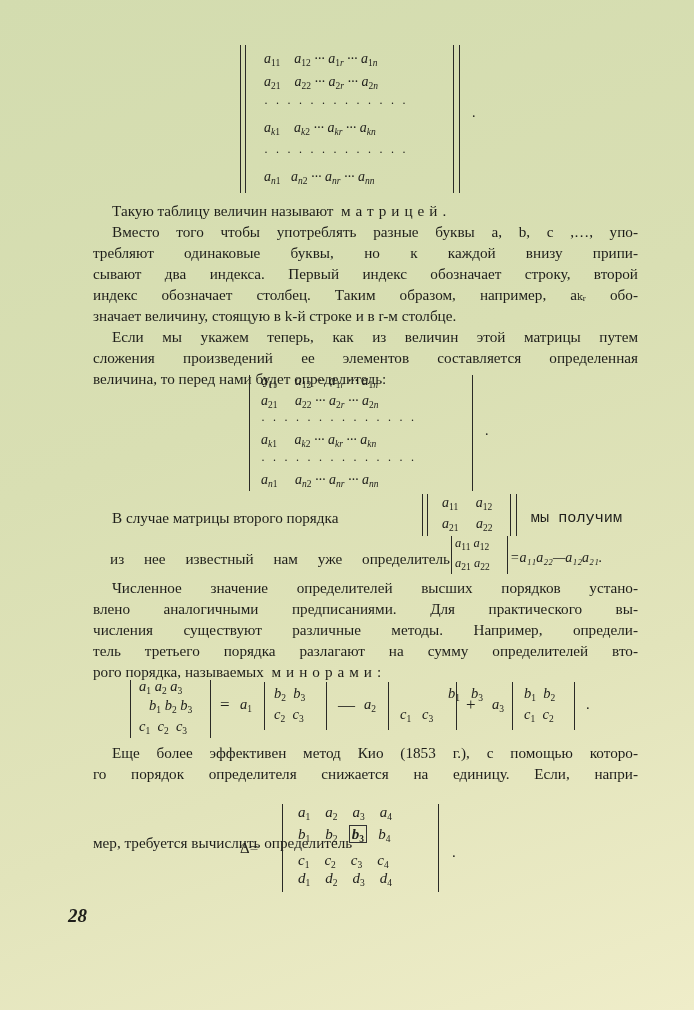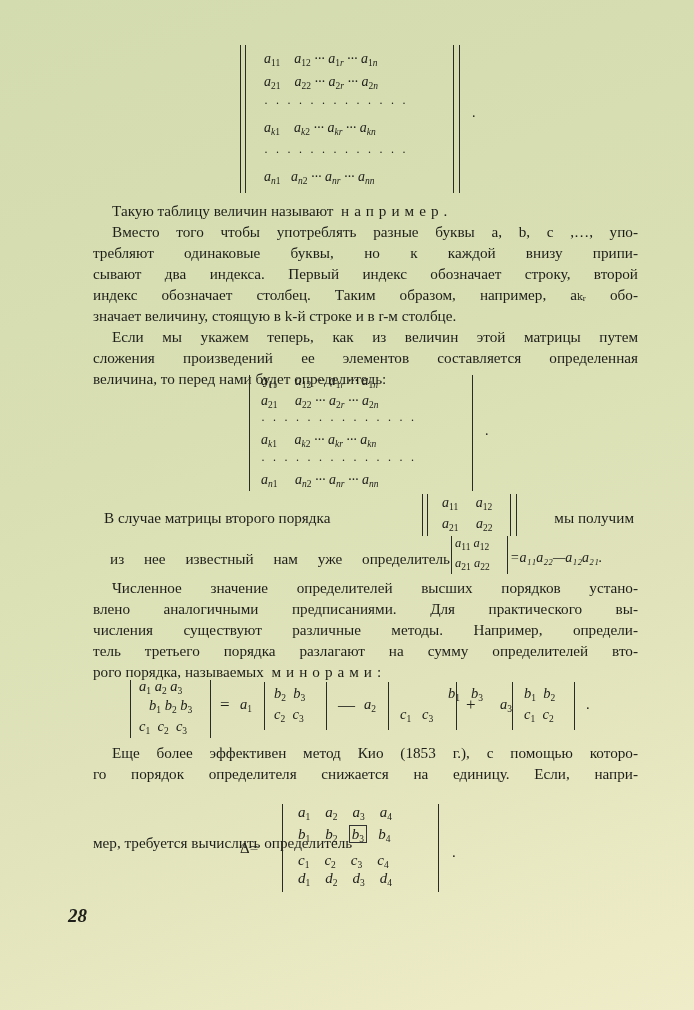--- a/index.html
+++ b/index.html
@@ -19,41 +19,41 @@
   .spaced { letter-spacing:5px; }
   i, .it { font-style:italic; }
   .mathblk { position:absolute; font-style:italic; font-size:14px; color:#22221e; }
   .bar { position:absolute; background:#2a2a26; width:1.2px; }
   .cell { position:absolute; white-space:nowrap; }
   sub { font-size:9.5px; vertical-align:-3px; font-style:normal; }
   sub i { font-style:italic; }
   .dots { position:absolute; letter-spacing:7.5px; font-style:normal; font-size:12px; }
   .op { position:absolute; font-style:normal; font-size:17px; }
   .pagenum { position:absolute; left:68px; top:905px; font-size:19px; font-style:italic; font-weight:bold; font-family:"Liberation Serif",serif; }
-  .boxed { border:1px solid #333; padding:0 2px; }
+  .boxed { border:1px solid #333; padding:0 2px;font-weight:bold; }
 </style>
 </head>
 <body>
 
 <div class="mathblk" style="left:236px;top:45px;width:240px;height:150px;">
   <div class="bar" style="left:4px;top:0;height:148px;"></div>
   <div class="bar" style="left:9px;top:0;height:148px;"></div>
   <div class="cell" style="left:28px;top:6px;">a<sub>11</sub>&nbsp;&nbsp;&nbsp; a<sub>12</sub> ··· a<sub>1<i>r</i></sub> ··· a<sub>1<i>n</i></sub></div>
   <div class="cell" style="left:28px;top:29px;">a<sub>21</sub>&nbsp;&nbsp;&nbsp; a<sub>22</sub> ··· a<sub>2<i>r</i></sub> ··· a<sub>2<i>n</i></sub></div>
   <div class="dots" style="left:28px;top:51px;">·············</div>
   <div class="cell" style="left:28px;top:75px;">a<sub><i>k</i>1</sub>&nbsp;&nbsp;&nbsp; a<sub><i>k</i>2</sub> ··· a<sub><i>kr</i></sub> ··· a<sub><i>kn</i></sub></div>
   <div class="dots" style="left:28px;top:100px;">·············</div>
   <div class="cell" style="left:28px;top:124px;">a<sub><i>n</i>1</sub>&nbsp;&nbsp; a<sub><i>n</i>2</sub> ··· a<sub><i>nr</i></sub> ··· a<sub><i>nn</i></sub></div>
   <div class="bar" style="left:217px;top:0;height:148px;"></div>
   <div class="bar" style="left:223px;top:0;height:148px;"></div>
   <div class="cell" style="left:236px;top:60px;font-style:normal;">.</div>
 </div>
 
 <div class="line indent" style="top:201px;text-align-last:left;">
-  <span>Такую таблицу величин называют</span>&nbsp;&nbsp;<span class="spaced">например.</span>
+  <span>Такую таблицу величин называют</span>&nbsp;&nbsp;<span class="spaced">матрицей.</span>
 </div>
 
 <div class="line indent" style="top:222px;">Вместо того чтобы употреблять разные буквы a, b, c ,…, упо-</div>
 <div class="line" style="top:243px;">требляют одинаковые буквы, но к каждой внизу припи-</div>
 <div class="line" style="top:264px;">сывают два индекса. Первый индекс обозначает строку, второй</div>
 <div class="line" style="top:285px;">индекс обозначает столбец. Таким образом, например, aₖᵣ обо-</div>
 <div class="line last" style="top:306px;">значает величину, стоящую в k-й строке и в r-м столбце.</div>
 
 <div class="line indent" style="top:327px;">Если мы укажем теперь, как из величин этой матрицы путем</div>
 <div class="line" style="top:348px;">сложения произведений ее элементов составляется определенная</div>
@@ -64,32 +64,32 @@
   <div class="cell" style="left:16px;top:0px;">a<sub>11</sub>&nbsp;&nbsp;&nbsp;&nbsp; a<sub>12</sub> ··· a<sub>1<i>r</i></sub> ··· a<sub>1<i>n</i></sub></div>
   <div class="cell" style="left:16px;top:20px;">a<sub>21</sub>&nbsp;&nbsp;&nbsp;&nbsp; a<sub>22</sub> ··· a<sub>2<i>r</i></sub> ··· a<sub>2<i>n</i></sub></div>
   <div class="dots" style="left:16px;top:40px;">··············</div>
   <div class="cell" style="left:16px;top:59px;">a<sub><i>k</i>1</sub>&nbsp;&nbsp;&nbsp;&nbsp; a<sub><i>k</i>2</sub> ··· a<sub><i>kr</i></sub> ··· a<sub><i>kn</i></sub></div>
   <div class="dots" style="left:16px;top:80px;">··············</div>
   <div class="cell" style="left:16px;top:99px;">a<sub><i>n</i>1</sub>&nbsp;&nbsp;&nbsp;&nbsp; a<sub><i>n</i>2</sub> ··· a<sub><i>nr</i></sub> ··· a<sub><i>nn</i></sub></div>
   <div class="bar" style="left:227px;top:2px;height:116px;"></div>
   <div class="cell" style="left:240px;top:50px;font-style:normal;">.</div>
 </div>
 
-<div class="line" style="left:104px;width:526px;top:508px;text-align:center;text-align-last:left;">
+<div class="line" style="left:112px;width:526px;top:508px;text-align:center;text-align-last:left;">
   <span>В случае матрицы второго порядка</span>
 </div>
 <div class="mathblk" style="left:420px;top:494px;width:102px;height:44px;">
   <div class="bar" style="left:2px;top:0;height:42px;"></div>
   <div class="bar" style="left:7px;top:0;height:42px;"></div>
   <div class="cell" style="left:22px;top:1px;">a<sub>11</sub>&nbsp;&nbsp;&nbsp;&nbsp; a<sub>12</sub></div>
   <div class="cell" style="left:22px;top:22px;">a<sub>21</sub>&nbsp;&nbsp;&nbsp;&nbsp; a<sub>22</sub></div>
   <div class="bar" style="left:90px;top:0;height:42px;"></div>
   <div class="bar" style="left:96px;top:0;height:42px;"></div>
 </div>
-<div class="line" style="left:528px;width:106px;top:508px;text-align-last:right;">
+<div class="line" style="left:516px;width:106px;top:508px;text-align-last:right;font-family:Liberation Mono, monospace;">
   <span>мы получим</span>
 </div>
 
 <div class="line" style="top:549px;width:340px;text-align:justify;text-align-last:justify;margin-left:17px;">
   <span>из нее известный нам уже определитель</span>
 </div>
 <div class="mathblk" style="left:450px;top:536px;width:70px;height:40px;font-size:12.5px;">
   <div class="bar" style="left:1px;top:0;height:38px;"></div>
   <div class="cell" style="left:5px;top:0px;">a<sub>11</sub> a<sub>12</sub></div>
   <div class="cell" style="left:5px;top:20px;">a<sub>21</sub> a<sub>22</sub></div>
@@ -121,21 +121,21 @@
   <div class="bar" style="left:198px;top:4px;height:48px;"></div>
 
   <div class="op" style="left:210px;top:17px;">—</div>
   <div class="cell" style="left:236px;top:18px;">a<sub>2</sub></div>
   <div class="bar" style="left:260px;top:4px;height:48px;"></div>
   <div class="cell" style="left:272px;top:7px;margin-left:48px;">b<sub>1</sub>&nbsp;&nbsp; b<sub>3</sub></div>
   <div class="cell" style="left:272px;top:28px;">c<sub>1</sub>&nbsp;&nbsp; c<sub>3</sub></div>
   <div class="bar" style="left:328px;top:4px;height:48px;"></div>
 
   <div class="op" style="left:338px;top:17px;">+</div>
-  <div class="cell" style="left:372px;top:18px;">a<sub>3</sub></div>
+  <div class="cell" style="left:364px;top:18px;">a<sub>3</sub></div>
   <div class="bar" style="left:384px;top:4px;height:48px;"></div>
   <div class="cell" style="left:396px;top:7px;">b<sub>1</sub>&nbsp; b<sub>2</sub></div>
   <div class="cell" style="left:396px;top:28px;">c<sub>1</sub>&nbsp; c<sub>2</sub></div>
   <div class="bar" style="left:446px;top:4px;height:48px;"></div>
   <div class="cell" style="left:458px;top:18px;font-style:normal;">.</div>
 </div>
 
 <div class="line indent" style="top:743px;">Еще более эффективен метод Кио (1853 г.), с помощью которо-</div>
 <div class="line" style="top:764px;">го порядок определителя снижается на единицу. Если, напри-</div>
 <div class="line last" style="top:785px;margin-top:48px;">мер, требуется вычислить определитель</div>

